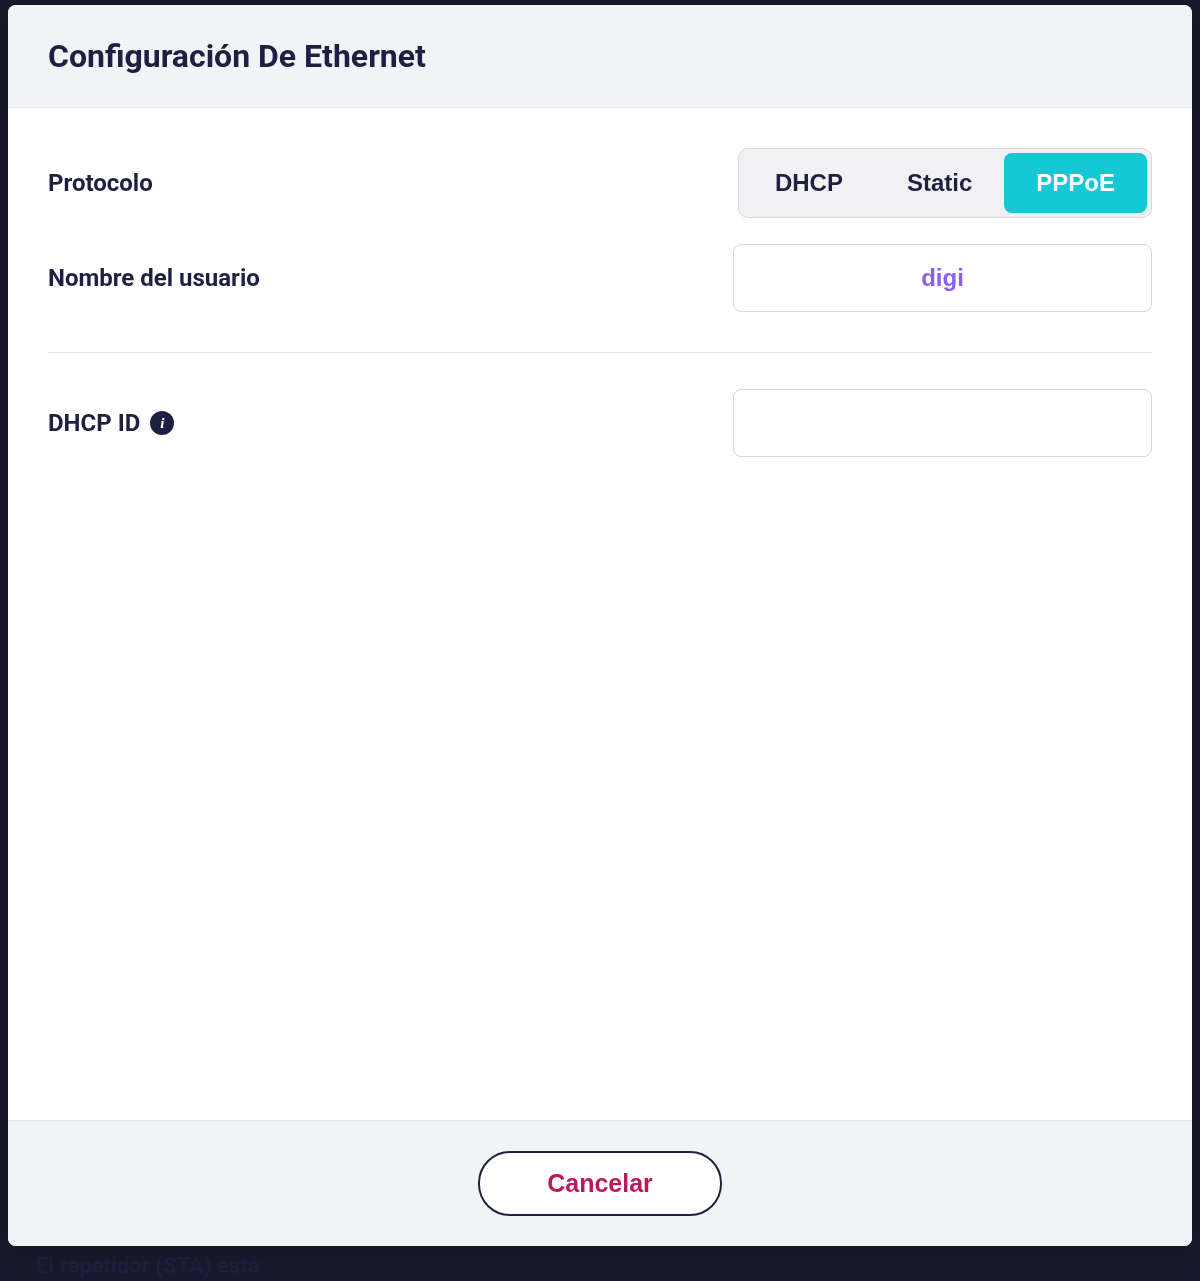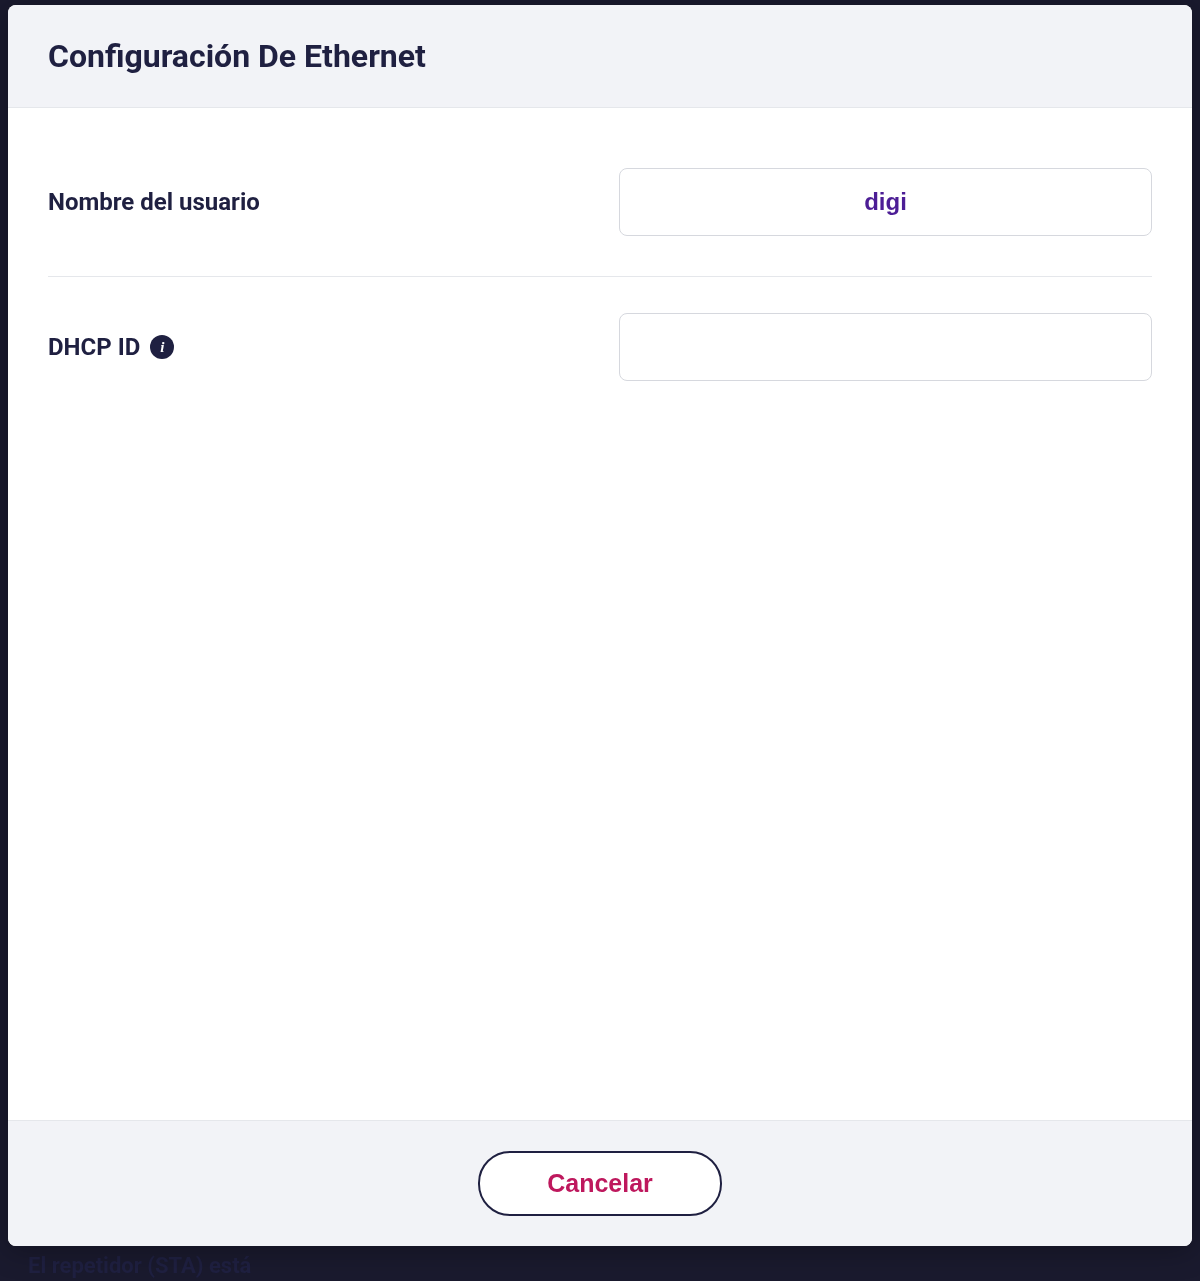--- a/index.html
+++ b/index.html
@@ -20,21 +20,20 @@
       top: 5px;
       left: 8px;
       right: 8px;
       bottom: 35px;
       background: #ffffff;
       border-radius: 8px;
       display: flex;
       flex-direction: column;
       overflow: hidden;
       box-shadow: 0 4px 30px rgba(0,0,0,0.3);
-      gap: 20px;
     }
     .modal-header {
       background: #f2f3f7;
       padding: 32px 40px;
       border-bottom: 1px solid #e5e7eb;
     }
     .modal-title {
       font-size: 32px;
       font-weight: 700;
       color: #1f2041;
@@ -88,28 +87,28 @@
       padding: 24px 22px;
       margin-bottom: 36px;
       margin-top: 12px;
     }
     .section-title {
       font-size: 26px;
       font-weight: 700;
       color: #1f2041;
     }
     .text-input {
-      width: 533px;
+      width: 419px;
       height: 68px;
       border: 1px solid #d6d8de;
       border-radius: 8px;
       padding: 0 20px;
       font-size: 24px;
       font-weight: 600;
-      color: #4c1d95;
+      color: #8b5cf6;
       text-align: center;
       outline: none;
     }
     .password-wrapper {
       position: relative;
       width: 450px;
     }
     .password-input {
       width: 100%;
       height: 68px;
@@ -182,38 +181,46 @@
       color: #be185d;
       border-color: #1f2041;
     }
     .btn-primary {
       background: #5b62f4;
       color: #ffffff;
     }
     .bg-text-bottom {
       position: absolute;
       bottom: 3px;
-      left: 28px;
+      left: 36px;
       color: #1f2041;
       font-size: 22px;
       font-weight: 700;
     }
   </style>
 </head>
 <body>
 
 <div class="bg-text-bottom">El repetidor (STA) está</div>
 
 <div class="modal">
   <div class="modal-header">
     <h1 class="modal-title">Configuración De Ethernet</h1>
   </div>
 
   <div class="modal-body">
 
+    <div class="form-row">
+      <div class="form-label">Protocolo</div>
+      <div class="segmented-control">
+        <button class="segment">DHCP</button>
+        <button class="segment">Static</button>
+        <button class="segment active">PPPoE</button>
+      </div>
+    </div>
 
 
     <div class="form-row">
       <div class="form-label">Nombre del usuario</div>
       <input type="text" class="text-input" value="digi" style="">
     </div>
 
 
     <div class="divider"></div>
 

